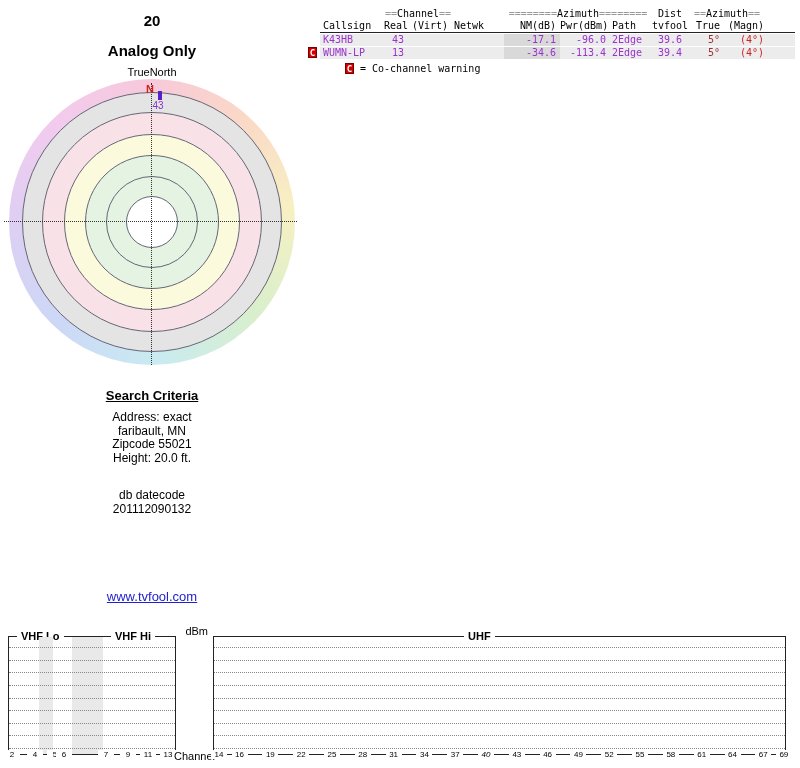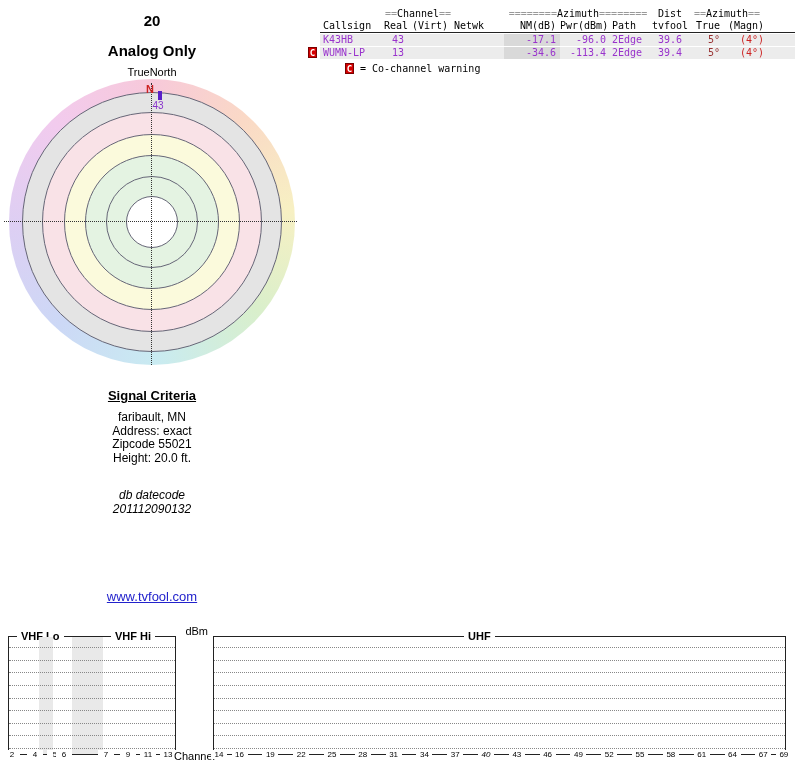--- a/index.html
+++ b/index.html
@@ -63,21 +63,21 @@
   .maroon { color:#993333; }
   .redtxt { color:#cc2222; }
   .warn-badge { display:inline-block; width:9px; height:11px; background:#d40000; border:1px solid #7a0000;
     color:#fff; font-size:9px; font-weight:bold; line-height:10px; text-align:center; }
   #tbl-legend { display:flex; align-items:center; gap:6px; margin-top:4px; margin-left:37px; font-size:10px; }
 
   
   #search-criteria { left:27px; top:388px; width:250px; text-align:center; }
   #search-title { font-size:13px; font-weight:bold; text-decoration:underline; margin-bottom:8px; }
   .sc-line { font-size:12px; line-height:13.5px; }
-  #sc-db { margin-top:24px;font-style:italic; }
+  #sc-db { margin-top:24px; }
 
   
   #site-link-wrap { left:27px; top:589px; width:250px; text-align:center; font-size:13px; }
   #site-link-wrap a { color:#2222cc; text-decoration:underline; cursor:pointer; }
 
   
   .panel { position:absolute; top:636px; height:119px; border:1px solid #222; background:#fff; }
   #vhf-panel { left:8px;  width:168px; }
   #uhf-panel { left:213px; width:573px; }
   .gridline { position:absolute; left:0; right:0; height:0; border-top:1px dotted #888; }
@@ -165,23 +165,23 @@
       <span class="c-magn redtxt">(4°)</span>
       <span class="c-fill"></span>
     </div>
     <div id="tbl-legend">
       <span class="warn-badge">C</span>
       <span>= Co-channel warning</span>
     </div>
   </div>
 
   <div class="abs" id="search-criteria">
-    <div id="search-title">Signal Criteria</div>
+    <div id="search-title">Search Criteria</div>
+    <div class="sc-line">Address: exact</div>
     <div class="sc-line">faribault, MN</div>
-    <div class="sc-line">Address: exact</div>
     <div class="sc-line">Zipcode 55021</div>
     <div class="sc-line">Height: 20.0 ft.</div>
     <div id="sc-db">
       <div class="sc-line">db datecode</div>
       <div class="sc-line">201112090132</div>
     </div>
   </div>
 
   <div class="abs" id="site-link-wrap">
     <a href="#">www.tvfool.com</a>

